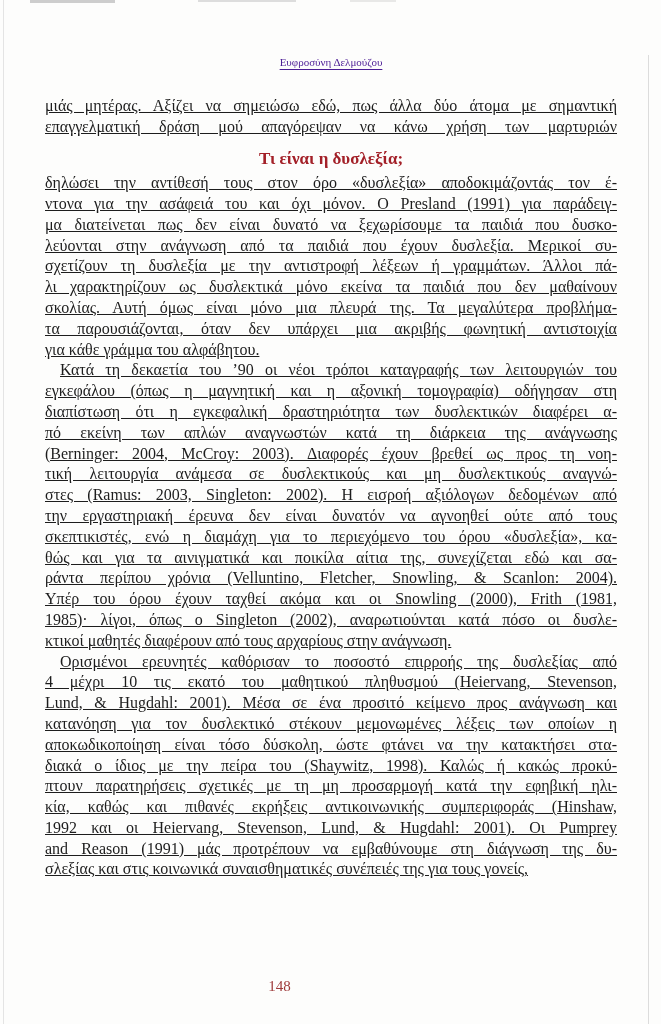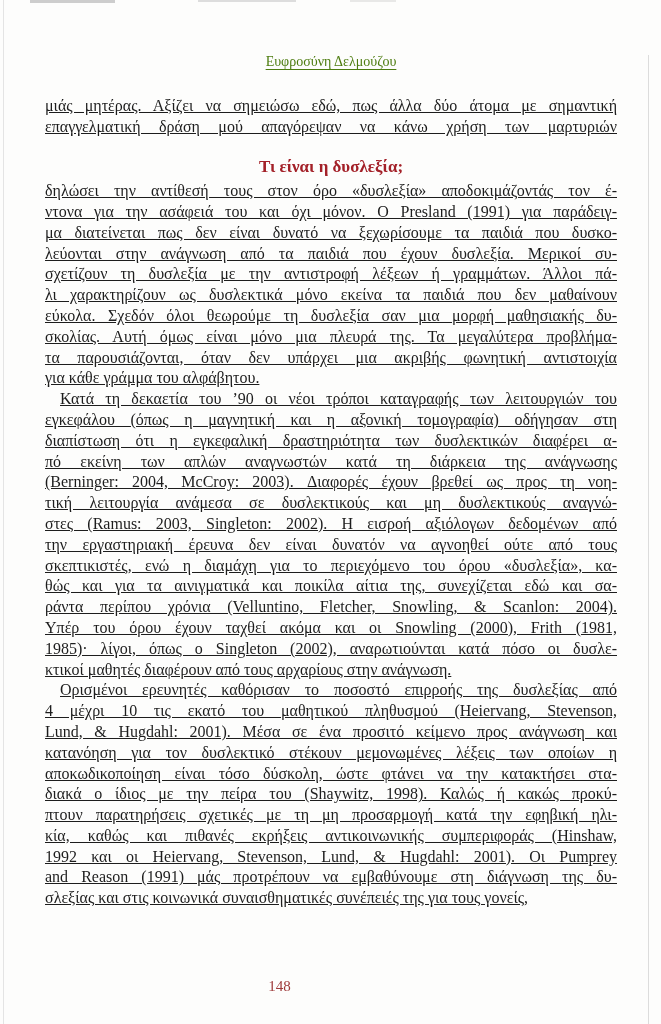--- a/index.html
+++ b/index.html
@@ -24,34 +24,34 @@
   .scan-edge-right { position:absolute; top:55px; left:648px; width:1px; height:969px; background:#dcdcdc; }
 
   .content {
     position: absolute;
     left: 45px;
     top: 52px;
     width: 572px;
   }
   .author {
     text-align: center;
-    color: #4d7c0f;
-    font-size: 14px;
+    color: #4c1d95;
+    font-size: 11px;
     line-height: 20.8px;
     text-decoration: underline;
     text-underline-offset: 3px;
     margin: 0 0 23px 0;
   }
   .section-heading {
     text-align: center;
     color: #a32028;
     font-weight: bold;
     font-size: 17px;
     line-height: 20.8px;
-    margin: 20px 0 3px 0;
+    margin: 12px 0 3px 0;
   }
   .paragraph { margin: 0; }
   .line {
     font-size: 16px;
     line-height: 20.8px;
     text-align: justify;
     text-align-last: justify;
     white-space: normal;
     text-decoration: underline;
   }
@@ -89,21 +89,20 @@
 
     <div class="section-heading">Τι είναι η δυσλεξία;</div>
 
     <div class="paragraph">
         <div class="line">δηλώσει την αντίθεσή τους στον όρο «δυσλεξία» αποδοκιμάζοντάς τον έ-</div>
         <div class="line">ντονα για την ασάφειά του και όχι μόνον. Ο Presland (1991) για παράδειγ-</div>
         <div class="line">μα διατείνεται πως δεν είναι δυνατό να ξεχωρίσουμε τα παιδιά που δυσκο-</div>
         <div class="line">λεύονται στην ανάγνωση από τα παιδιά που έχουν δυσλεξία. Μερικοί συ-</div>
         <div class="line">σχετίζουν τη δυσλεξία με την αντιστροφή λέξεων ή γραμμάτων. Άλλοι πά-</div>
         <div class="line">λι χαρακτηρίζουν ως δυσλεκτικά μόνο εκείνα τα παιδιά που δεν μαθαίνουν</div>
-        <div class="line">εύκολα. Σχεδόν όλοι θεωρούμε τη δυσλεξία σαν μια μορφή μαθησιακής δυ-</div>
         <div class="line">σκολίας. Αυτή όμως είναι μόνο μια πλευρά της. Τα μεγαλύτερα προβλήμα-</div>
         <div class="line">τα παρουσιάζονται, όταν δεν υπάρχει μια ακριβής φωνητική αντιστοιχία</div>
         <div class="line last">για κάθε γράμμα του αλφάβητου.</div>
       </div>
 
     <div class="paragraph">
         <div class="line indent">Κατά τη δεκαετία του ’90 οι νέοι τρόποι καταγραφής των λειτουργιών του</div>
         <div class="line">εγκεφάλου (όπως η μαγνητική και η αξονική τομογραφία) οδήγησαν στη</div>
         <div class="line">διαπίστωση ότι η εγκεφαλική δραστηριότητα των δυσλεκτικών διαφέρει α-</div>
         <div class="line">πό εκείνη των απλών αναγνωστών κατά τη διάρκεια της ανάγνωσης</div>

